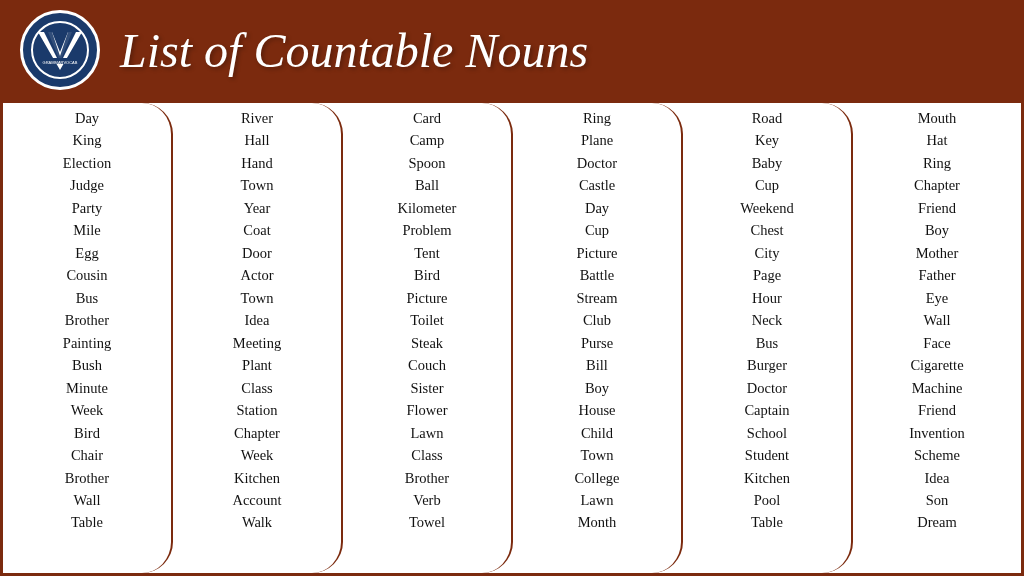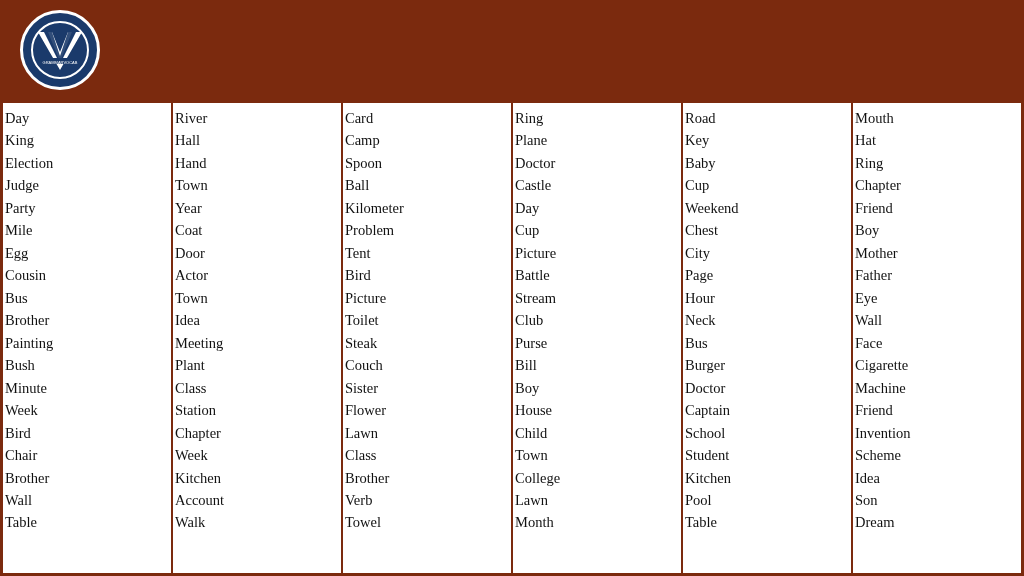--- a/index.html
+++ b/index.html
@@ -45,23 +45,24 @@
     }
     .content {
       display: flex;
       border: 3px solid #7B2A0E;
       height: 476px;
     }
     .column {
       flex: 1;
       display: flex;
       flex-direction: column;
-      align-items: flex-start;
+      align-items: center;
       border-right: 2px solid #7B2A0E;
       padding: 4px 2px;
+      border-radius: 31px;
     }
     .column:last-child {
       border-right: none;
     }
     .word {
       font-size: 14.5px;
       color: #111;
       text-align: center;
       line-height: 1.55;
       font-family: Georgia, serif;
@@ -77,20 +78,21 @@
 
       <polygon points="8,12 22,12 30,32 38,12 52,12 30,50" fill="white"></polygon>
 
       <polygon points="14,12 22,12 30,36 38,12 46,12 30,44" fill="#1a3a6b"></polygon>
       <polygon points="18,12 22,12 30,32 38,12 42,12 30,42" fill="white" opacity="0.1"></polygon>
 
       <rect x="20" y="38" width="20" height="6" fill="#1a3a6b"></rect>
       <text x="30" y="44" text-anchor="middle" font-size="4" fill="white" font-family="Arial">GRAMMARVOCAB</text>
     </svg>
   </div>
+  <h1 class="header-title">List of Countable Nouns</h1>
 </div>
 
 <div class="content" id="words-table">
 <div class="column">
       <div class="word">Day</div>
       <div class="word">King</div>
       <div class="word">Election</div>
       <div class="word">Judge</div>
       <div class="word">Party</div>
       <div class="word">Mile</div>

